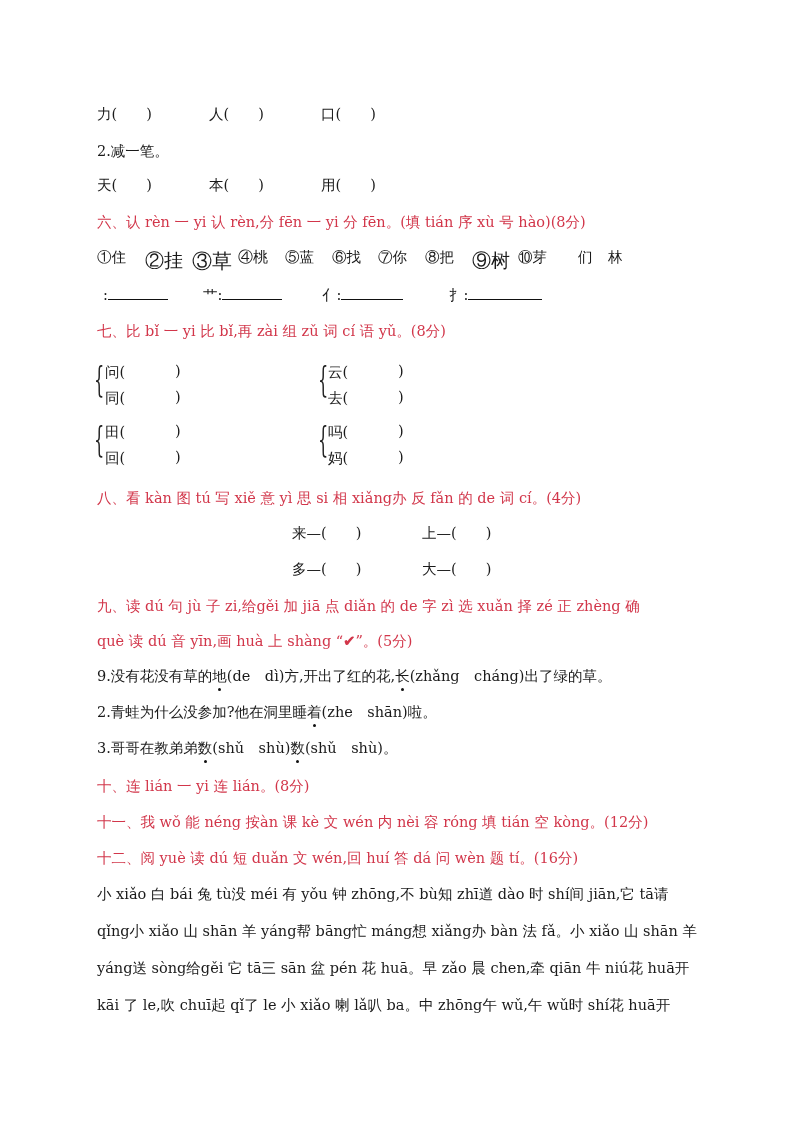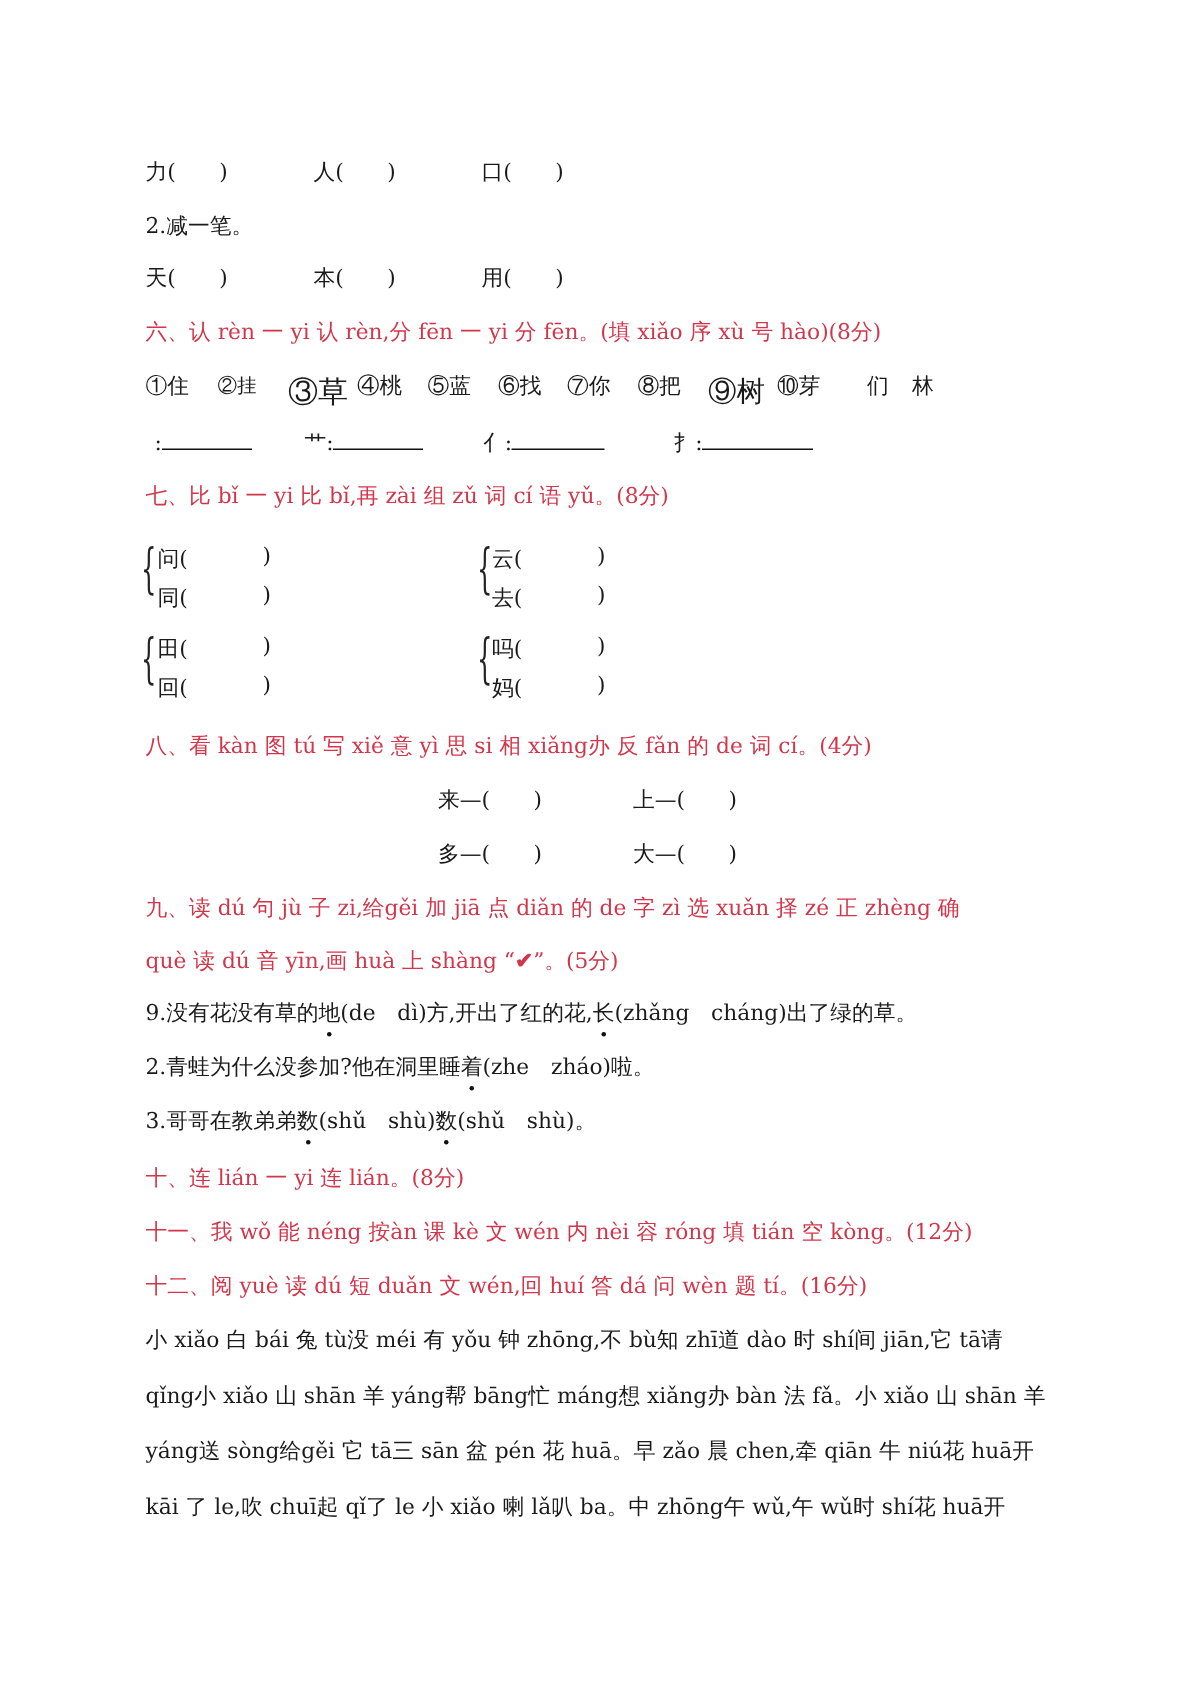--- a/index.html
+++ b/index.html
@@ -23,24 +23,24 @@
   <span class="cell" style="left:209px;top:105px;font-size:14.5px">人(　　)</span>
   <span class="cell" style="left:321px;top:105px;font-size:14.5px">口(　　)</span>
 </div>
 <div class="line" style="top:141px">2.减一笔。</div>
 <div>
   <span class="cell" style="left:97px;top:176px;font-size:14.5px">天(　　)</span>
   <span class="cell" style="left:209px;top:176px;font-size:14.5px">本(　　)</span>
   <span class="cell" style="left:321px;top:176px;font-size:14.5px">用(　　)</span>
 </div>
 
-<div class="line red" style="top:212px">六、认 rèn 一 yi 认 rèn,分 fēn 一 yi 分 fēn。(填 xiǎo 序 xù 号 hào)(8分)</div>
+<div class="line red" style="top:212px">六、认 rèn 一 yi 认 rèn,分 fēn 一 yi 分 fēn。(填 tián 序 xù 号 hào)(8分)</div>
 <div>
   <span class="cell" style="left:97px;top:248px;font-size:14.5px">①住</span>
-  <span class="cell" style="left:145px;top:248px;font-size:13px">②挂</span>
+  <span class="cell" style="left:145px;top:248px;font-size:19px">②挂</span>
   <span class="cell" style="left:192px;top:248px;font-size:20px">③草</span>
   <span class="cell" style="left:238px;top:248px;font-size:15px">④桃</span>
   <span class="cell" style="left:285px;top:248px;font-size:14.5px">⑤蓝</span>
   <span class="cell" style="left:332px;top:248px;font-size:14.5px">⑥找</span>
   <span class="cell" style="left:378px;top:248px;font-size:14.5px">⑦你</span>
   <span class="cell" style="left:425px;top:248px;font-size:14.5px">⑧把</span>
   <span class="cell" style="left:472px;top:248px;font-size:19px">⑨树</span>
   <span class="cell" style="left:518px;top:248px;font-size:14.5px">⑩芽</span>
   <span class="cell" style="left:578px;top:248px;font-size:14.5px">们</span>
   <span class="cell" style="left:608px;top:248px;font-size:14.5px">林</span>
@@ -84,21 +84,21 @@
 
 <div class="line red" style="top:488px">八、看 kàn 图 tú 写 xiě 意 yì 思 si 相 xiǎng办 反 fǎn 的 de 词 cí。(4分)</div>
 <span class="cell" style="left:292px;top:524px;font-size:14.5px">来—(　　)</span>
 <span class="cell" style="left:422px;top:524px;font-size:14.5px">上—(　　)</span>
 <span class="cell" style="left:292px;top:560px;font-size:14.5px">多—(　　)</span>
 <span class="cell" style="left:422px;top:560px;font-size:14.5px">大—(　　)</span>
 
 <div class="line red" style="top:596px">九、读 dú 句 jù 子 zi,给gěi 加 jiā 点 diǎn 的 de 字 zì 选 xuǎn 择 zé 正 zhèng 确</div>
 <div class="line red" style="top:631px"><span>què 读 dú 音 yīn,画 huà 上 shàng “</span><span class="check">✔</span><span>”。(5分)</span></div>
 <div class="line" style="top:666px"><span>9.没有花没有草的</span><span class="dot">地</span><span>(de　dì)方,开出了红的花,</span><span class="dot">长</span><span>(zhǎng　cháng)出了绿的草。</span></div>
-<div class="line" style="top:702px"><span>2.青蛙为什么没参加?他在洞里睡</span><span class="dot">着</span><span>(zhe　zháo)啦。</span></div>
+<div class="line" style="top:702px"><span>2.青蛙为什么没参加?他在洞里睡</span><span class="dot">着</span><span>(zhe　shān)啦。</span></div>
 <div class="line" style="top:738px"><span>3.哥哥在教弟弟</span><span class="dot">数</span><span>(shǔ　shù)</span><span class="dot">数</span><span>(shǔ　shù)。</span></div>
 
 <div class="line red" style="top:776px">十、连 lián 一 yi 连 lián。(8分)</div>
 <div class="line red" style="top:812px">十一、我 wǒ 能 néng 按àn 课 kè 文 wén 内 nèi 容 róng 填 tián 空 kòng。(12分)</div>
 <div class="line red" style="top:848px">十二、阅 yuè 读 dú 短 duǎn 文 wén,回 huí 答 dá 问 wèn 题 tí。(16分)</div>
 
 <div class="line" style="top:884px">小 xiǎo 白 bái 兔 tù没 méi 有 yǒu 钟 zhōng,不 bù知 zhī道 dào 时 shí间 jiān,它 tā请</div>
 <div class="line" style="top:921px">qǐng小 xiǎo 山 shān 羊 yáng帮 bāng忙 máng想 xiǎng办 bàn 法 fǎ。小 xiǎo 山 shān 羊</div>
 <div class="line" style="top:958px">yáng送 sòng给gěi 它 tā三 sān 盆 pén 花 huā。早 zǎo 晨 chen,牵 qiān 牛 niú花 huā开</div>
 <div class="line" style="top:995px">kāi 了 le,吹 chuī起 qǐ了 le 小 xiǎo 喇 lǎ叭 ba。中 zhōng午 wǔ,午 wǔ时 shí花 huā开</div>

